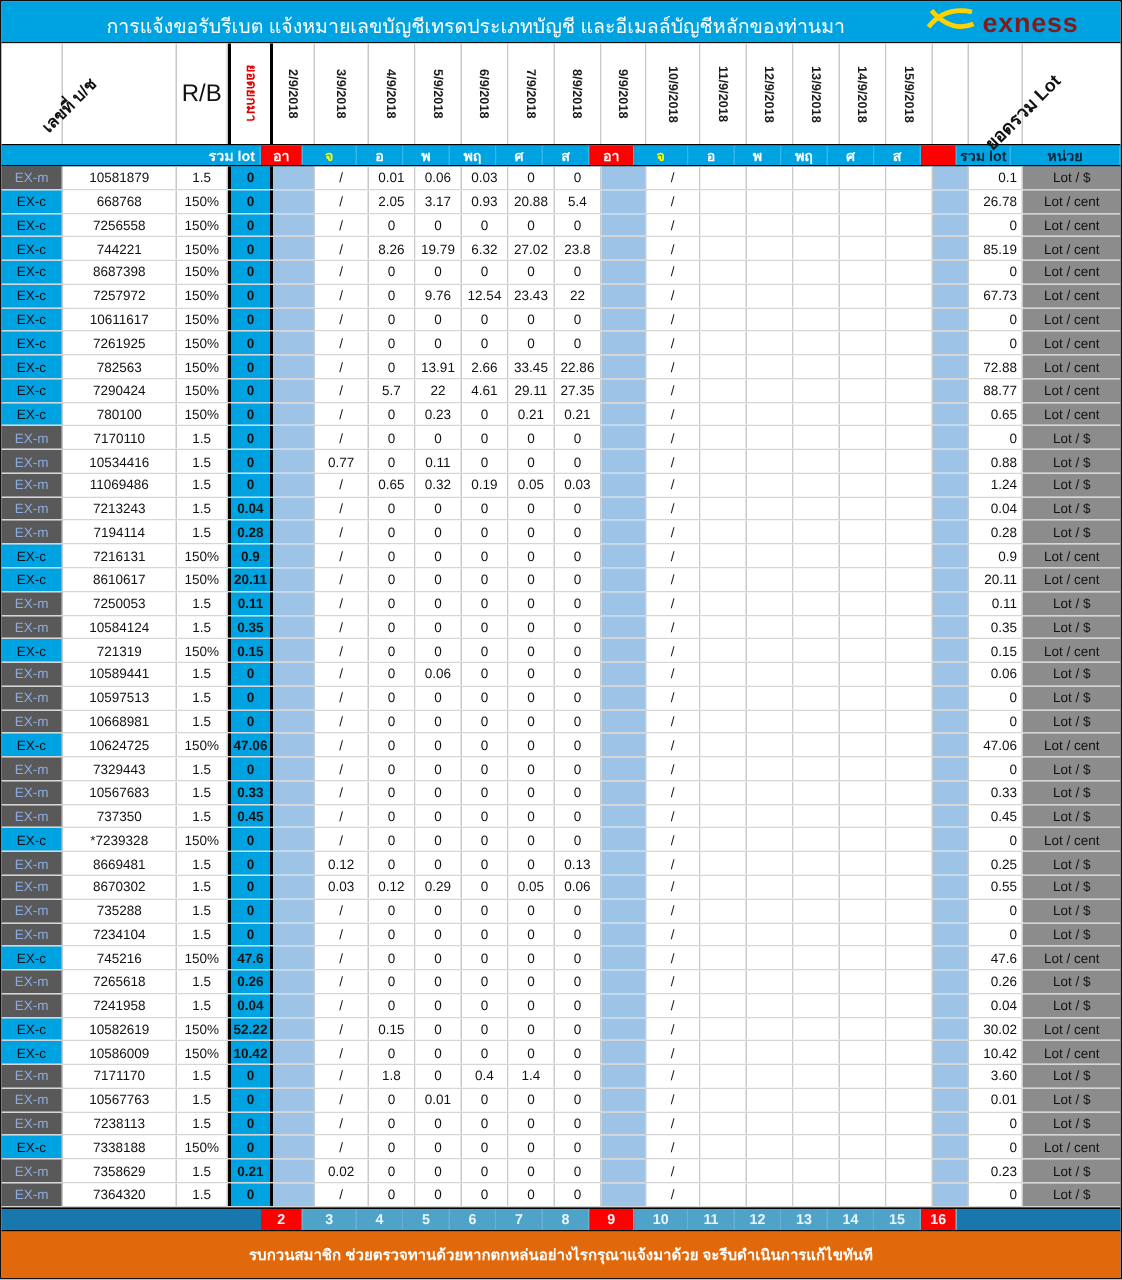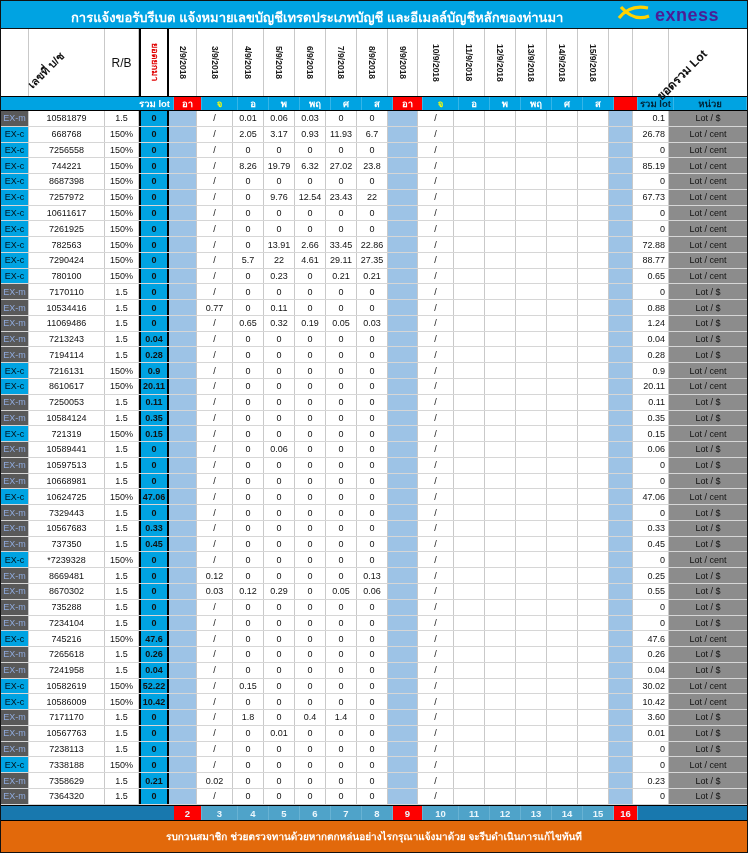--- a/index.html
+++ b/index.html
@@ -2,42 +2,42 @@
 <html><head>
 <meta charset="utf-8">
 <style>
   html,body{margin:0;padding:0;background:#e8e8e8;font-family:"Liberation Sans","DejaVu Sans",sans-serif;}
   .sheet{width:748px;height:853px;border:1px solid #111;box-sizing:border-box;background:#fff;
          display:flex;flex-direction:column;overflow:hidden;}
 
   
   .titlebar{height:28px;background:#00a3e2;display:flex;align-items:center;position:relative;
             border-bottom:1px solid #111;box-sizing:border-box;flex:0 0 28px;}
-  .title{color:#fff;font-size:13px;font-weight:bold;position:absolute;left:70px;top:6px;white-space:nowrap;text-align:center;}
+  .title{color:#fff;font-size:13px;font-weight:normal;position:absolute;left:70px;top:6px;white-space:nowrap;text-align:center;}
   .logo{position:absolute;right:28px;top:2px;display:flex;align-items:center;gap:4px;}
-  .logo-text{color:#4c1d95;font-size:18px;font-weight:bold;letter-spacing:.5px;}
+  .logo-text{color:#7f1d1d;font-size:18px;font-weight:bold;letter-spacing:.5px;}
 
   
   .row{display:flex;box-sizing:border-box;}
   .cell{box-sizing:border-box;border-right:1px solid #c9c9c9;display:flex;align-items:center;
         justify-content:center;overflow:hidden;white-space:nowrap;}
-  .c-ex{width:28px}.c-acct{width:76px}.c-rb{width:34px}
+  .c-ex{width:41px}.c-acct{width:76px}.c-rb{width:34px}
   .c-carry{width:30px;border-left:2px solid #000;border-right:2px solid #000;}
   .c-sun{width:28px}.c-mon{width:36px}.c-wd{width:31px}.c-sun2{width:30px}
   .c-16{width:24px}.c-tot{width:36px}.c-unit{flex:1;border-right:none;text-align:center;}
 
   
   .header-row{height:68px;flex:0 0 68px;position:relative;background:#fff;border-bottom:1px solid #000;}
   .header-row .cell{border-bottom:none;background:#fff;}
   .vtext{writing-mode:vertical-rl;font-size:8.5px;font-weight:600;color:#1a1a1a;line-height:1;}
   .carry-head{color:#e00000;font-weight:bold;font-size:9px;}
   .diag{position:absolute;transform:rotate(-45deg);font-weight:bold;font-size:11px;color:#111;white-space:nowrap;}
   .diag-acct{left:22px;top:32px;}
   .diag-total{left:648px;top:36px;font-size:12px;}
-  .rb-head{font-size:12px;color:#111;font-weight:normal;}
+  .rb-head{font-size:16px;color:#111;font-weight:normal;}
 
   
   .day-row{height:14px;flex:0 0 14px;background:#00a3e2;border-bottom:1px solid #000;}
   .day-row .cell{font-size:9.5px;font-weight:bold;color:#fff;background:#00a3e2;border-right:1px solid #35b5e8;}
   .day-left{justify-content:flex-end;padding-right:3px;color:#00263a;}
   .day-sun{background:#fe0000 !important;}
   .day-mon{color:#ffff00 !important;}
   .lbl-dark{color:#00263a !important;}
 
   
@@ -191,22 +191,22 @@
       <div class="row">
         <div class="cell c-ex ex-c">EX-c</div>
         <div class="cell c-acct acct acct-blue">668768</div>
         <div class="cell c-rb rb-val">150%</div>
         <div class="cell c-carry carry-val carry-zero">0</div>
         <div class="cell c-sun sun-body"></div>
         <div class="cell c-mon">/</div>
         <div class="cell c-wd">2.05</div>
         <div class="cell c-wd">3.17</div>
         <div class="cell c-wd">0.93</div>
-        <div class="cell c-wd">11.93</div>
-        <div class="cell c-wd">6.7</div>
+        <div class="cell c-wd">20.88</div>
+        <div class="cell c-wd">5.4</div>
         <div class="cell c-sun2 sun-body"></div>
         <div class="cell c-mon">/</div>
         <div class="cell c-wd"></div>
         <div class="cell c-wd"></div>
         <div class="cell c-wd"></div>
         <div class="cell c-wd"></div>
         <div class="cell c-wd"></div>
         <div class="cell c-16 sun-body"></div>
         <div class="cell c-tot tot-val">26.78</div>
         <div class="cell c-unit unit-cell unit-cent">Lot / cent</div>

